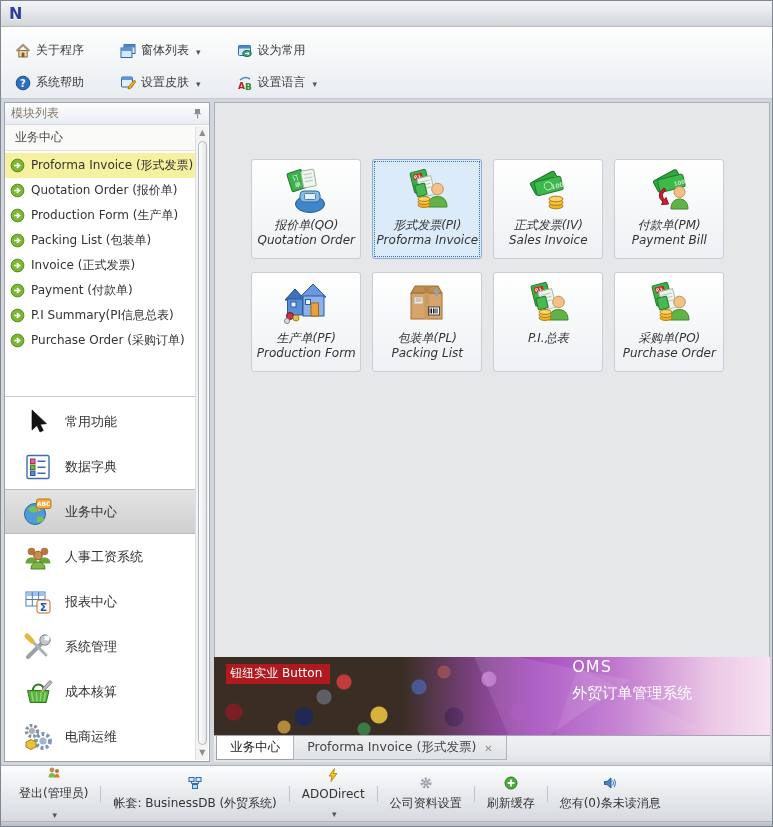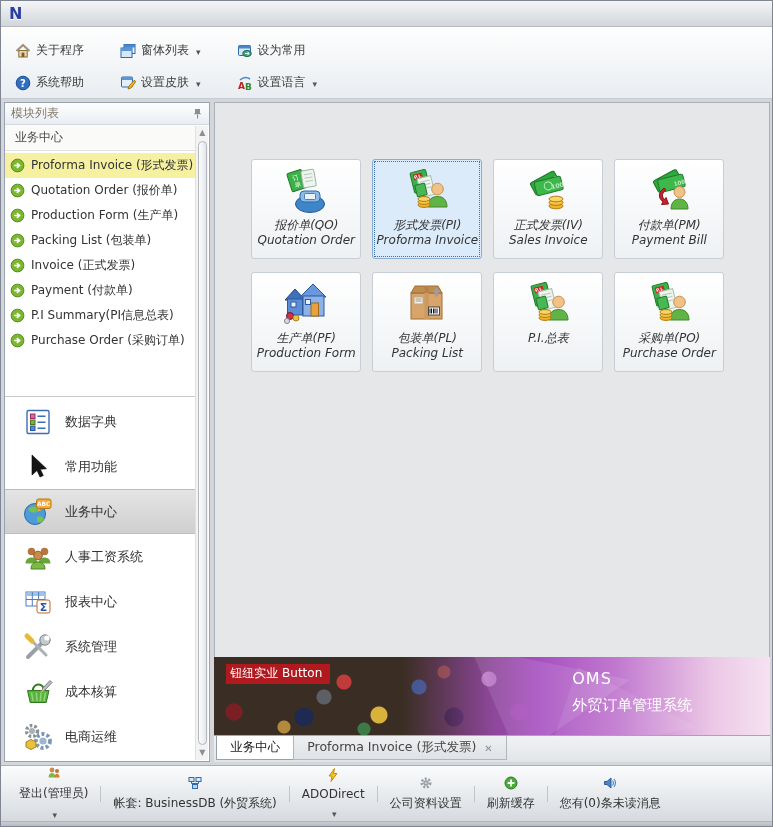--- a/index.html
+++ b/index.html
@@ -133,21 +133,21 @@
     background:rgba(255,255,255,.10); clip-path:polygon(0 0,100% 30%,30% 100%);
   }
   .banner-facet2 {
     position:absolute; left:60%; top:10px; width:150px; height:100px;
     background:rgba(255,255,255,.08); clip-path:polygon(20% 0,100% 60%,0 90%);
   }
   .banner-badge {
     position:absolute; left:12px; top:7px; background:#b01a1f; color:#fff;
     font-size:12px; padding:1px 8px 2px 4px;
   }
-  .banner-text { position:absolute; left:358px; top:12px; color:#fff; }
+  .banner-text { position:absolute; left:358px; top:0; color:#fff; }
   .banner-title { font-size:16px; letter-spacing:1px; margin-bottom:8px; }
   .banner-sub { font-size:15px; }
   
   .tabbar {
     flex:0 0 27px; background:linear-gradient(#f1f2f4,#e2e5e8);
     border-top:1px solid #a3a8af; display:flex; align-items:stretch; padding:0 0 2px 2px;
   }
   .tab {
     display:flex; align-items:center; gap:8px; padding:0 13px; font-size:12.5px; color:#444;
     border:1px solid #b2b6bc; border-top:none; background:linear-gradient(#eef0f2,#dfe2e6);
@@ -316,36 +316,36 @@
                   <path d="M4.5 8h5M7.3 5.5 L10.2 8 L7.3 10.5" stroke="#fff" stroke-width="1.7" fill="none"></path>
                 </svg></span>
             <span>Purchase Order (采购订单)</span>
           </div>
         </div>
 
         <div class="nav-list">
           <div class="nav-item">
             <span class="nav-ico">
               <svg viewBox="0 0 30 30">
+                  <path d="M9 3 L9 23 L14 18.5 L17 25 L20.3 23.5 L17.3 17.3 L23.5 16.7 Z" fill="#141414" stroke="#000" stroke-width="0.6"></path>
+                </svg>
+            </span>
+            <span>常用功能</span>
+          </div>
+          <div class="nav-item">
+            <span class="nav-ico">
+              <svg viewBox="0 0 30 30">
                   <rect x="4" y="3.5" width="22" height="23" rx="1.5" fill="#fff" stroke="#3e6db0" stroke-width="1.4"></rect>
                   <rect x="7.5" y="7" width="4.5" height="4.5" fill="#e2649d" stroke="#9e2c62"></rect>
                   <rect x="7.5" y="13" width="4.5" height="4.5" fill="#7cb244" stroke="#49761f"></rect>
                   <rect x="7.5" y="19" width="4.5" height="4.5" fill="#5b88d6" stroke="#2c56a0"></rect>
                   <path d="M14.5 9.2h8M14.5 15.2h8M14.5 21.2h8" stroke="#3e6db0" stroke-width="1.6"></path>
                 </svg>
             </span>
             <span>数据字典</span>
-          </div>
-          <div class="nav-item">
-            <span class="nav-ico">
-              <svg viewBox="0 0 30 30">
-                  <path d="M9 3 L9 23 L14 18.5 L17 25 L20.3 23.5 L17.3 17.3 L23.5 16.7 Z" fill="#141414" stroke="#000" stroke-width="0.6"></path>
-                </svg>
-            </span>
-            <span>常用功能</span>
           </div>
           <div class="nav-item active">
             <span class="nav-ico">
               <svg viewBox="0 0 30 30">
                   <circle cx="12" cy="17" r="10.5" fill="#4f9bd8" stroke="#2a6ca8"></circle>
                   <path d="M5 12 q4-4 8-2 q3 2 0 5 q-5 2-8-3z M14 20 q5-2 7 2 q-2 5-7 3z" fill="#79c04f"></path>
                   <rect x="13.5" y="2" width="14.5" height="9.5" rx="2" fill="#f4a93c" stroke="#b77a18"></rect>
                   <text x="20.7" y="9.2" text-anchor="middle" font-size="6" font-weight="bold" fill="#fff">ABC</text>
                   <path d="M16 11.5 l-2 3 l4-1z" fill="#f4a93c"></path>
                 </svg>

